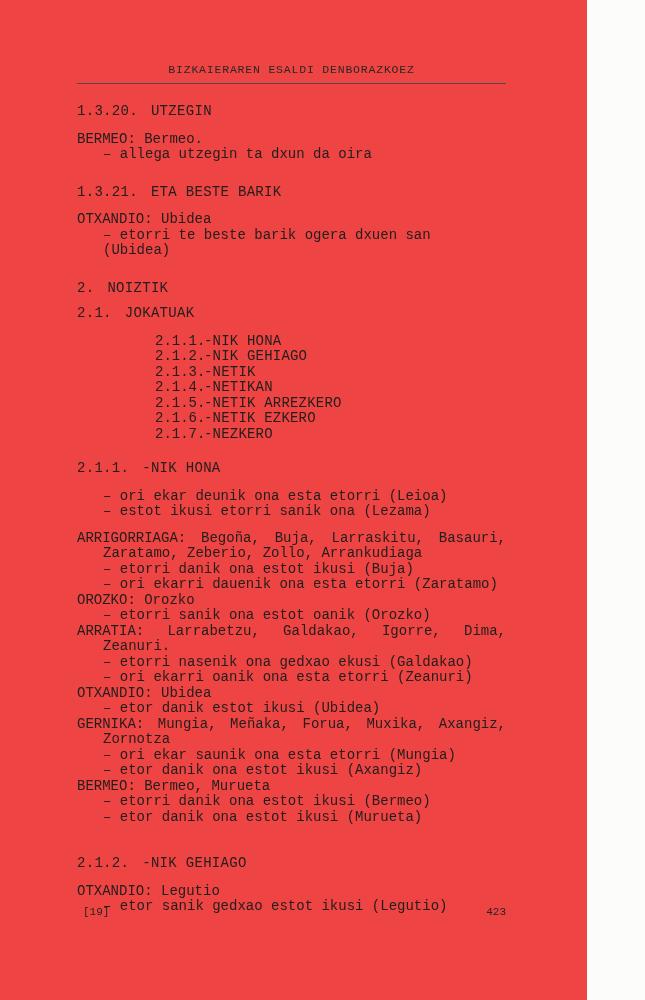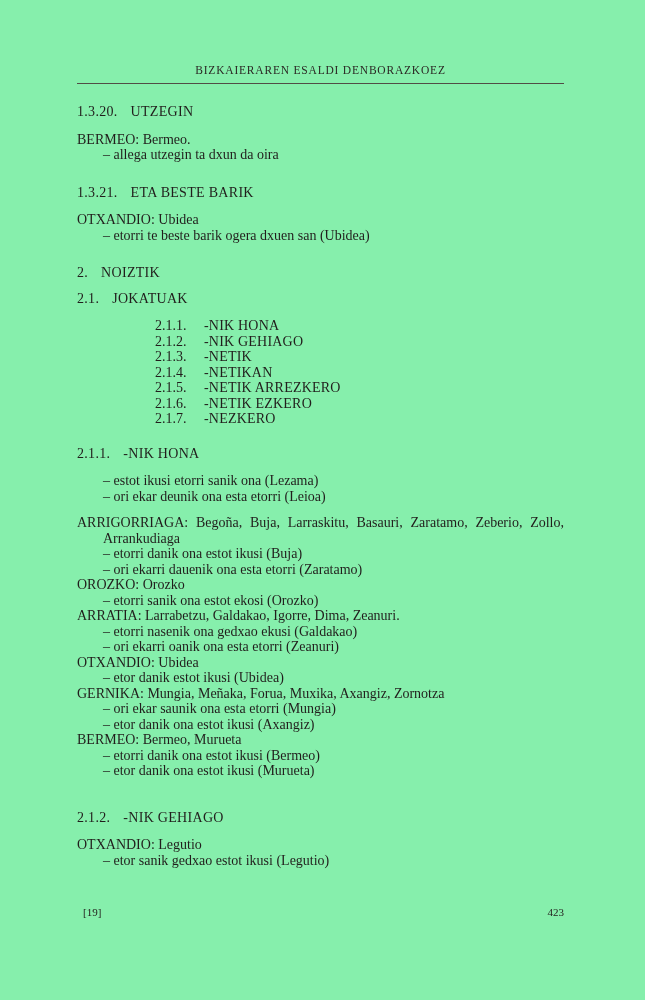--- a/index.html
+++ b/index.html
@@ -2,25 +2,25 @@
 <html><head>
 <meta charset="utf-8">
 <style>
   html, body {
     margin: 0;
     padding: 0;
     background: #fcfcfa;
   }
   .page {
     position: relative;
-    width: 645px;
+    width: 587px;
     height: 1000px;
-    background: #86efac;
+    background: #ef4444;
     color: #211e1c;
-    font-family: Liberation Serif, serif;
+    font-family: Liberation Mono, monospace;
     font-size: 14px;
     line-height: 15.5px;
     overflow: hidden;
   }
   .page-inner {
     margin: 0 81px 0 77px; 
   }
   
   .running-header {
     padding-top: 63px;
@@ -131,31 +131,31 @@
             <span class="toc-num">2.1.6.</span>
             <span class="toc-label">-NETIK EZKERO</span>
           </div>
           <div class="toc-row">
             <span class="toc-num">2.1.7.</span>
             <span class="toc-label">-NEZKERO</span>
           </div>
         </div>
         <div class="block-heading"><span class="h-num">2.1.1.</span><span class="h-title">-NIK HONA</span></div>
         <div class="block-entry">
+          <div class="example-line">– ori ekar deunik ona esta etorri (Leioa)</div>
           <div class="example-line">– estot ikusi etorri sanik ona (Lezama)</div>
-          <div class="example-line">– ori ekar deunik ona esta etorri (Leioa)</div>
         </div>
         <div class="block-entry sep">
           <div class="entry-head">ARRIGORRIAGA: Begoña, Buja, Larraskitu, Basauri, Zaratamo, Zeberio, Zollo, Arrankudiaga</div>
           <div class="example-line">– etorri danik ona estot ikusi (Buja)</div>
           <div class="example-line">– ori ekarri dauenik ona esta etorri (Zaratamo)</div>
         </div>
         <div class="block-entry">
           <div class="entry-head">OROZKO: Orozko</div>
-          <div class="example-line">– etorri sanik ona estot ekosi (Orozko)</div>
+          <div class="example-line">– etorri sanik ona estot oanik (Orozko)</div>
         </div>
         <div class="block-entry">
           <div class="entry-head">ARRATIA: Larrabetzu, Galdakao, Igorre, Dima, Zeanuri.</div>
           <div class="example-line">– etorri nasenik ona gedxao ekusi (Galdakao)</div>
           <div class="example-line">– ori ekarri oanik ona esta etorri (Zeanuri)</div>
         </div>
         <div class="block-entry">
           <div class="entry-head">OTXANDIO: Ubidea</div>
           <div class="example-line">– etor danik estot ikusi (Ubidea)</div>
         </div>

